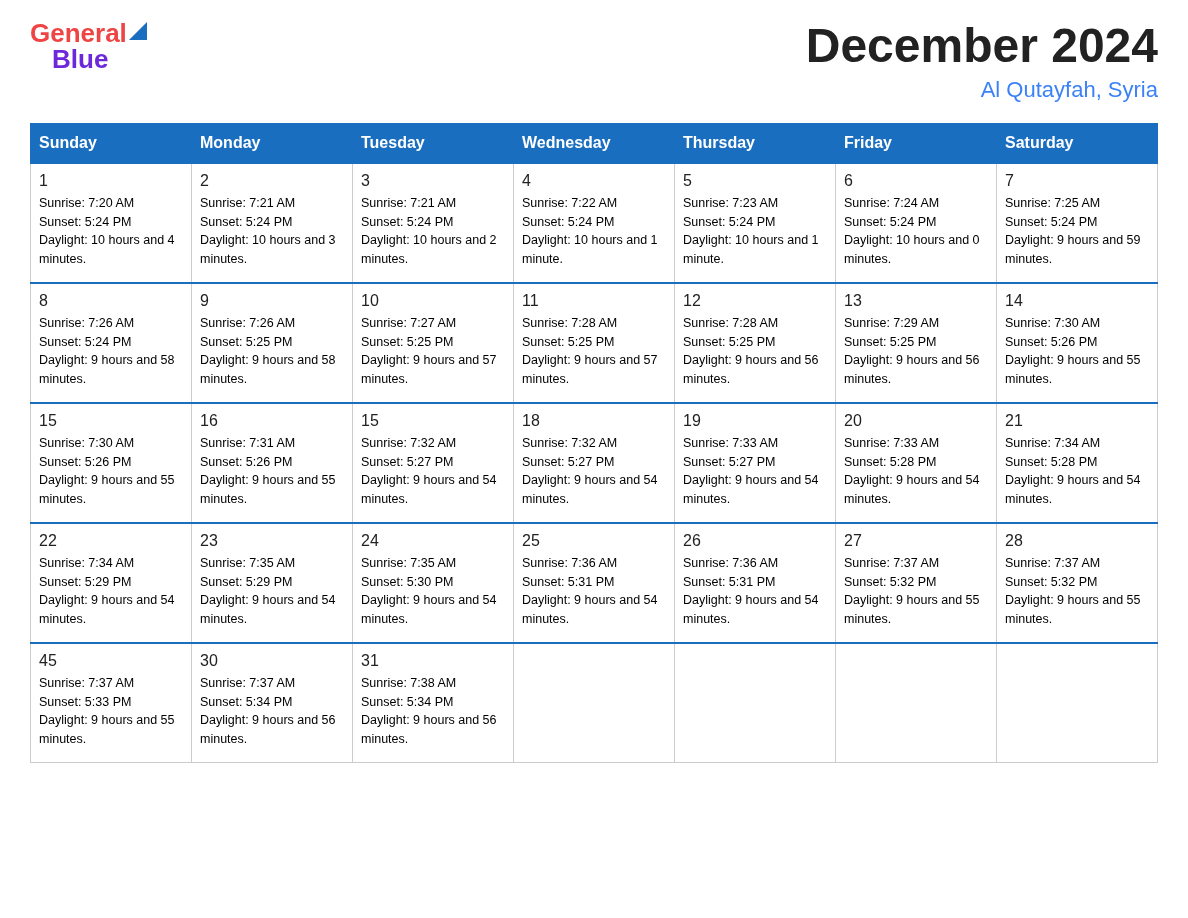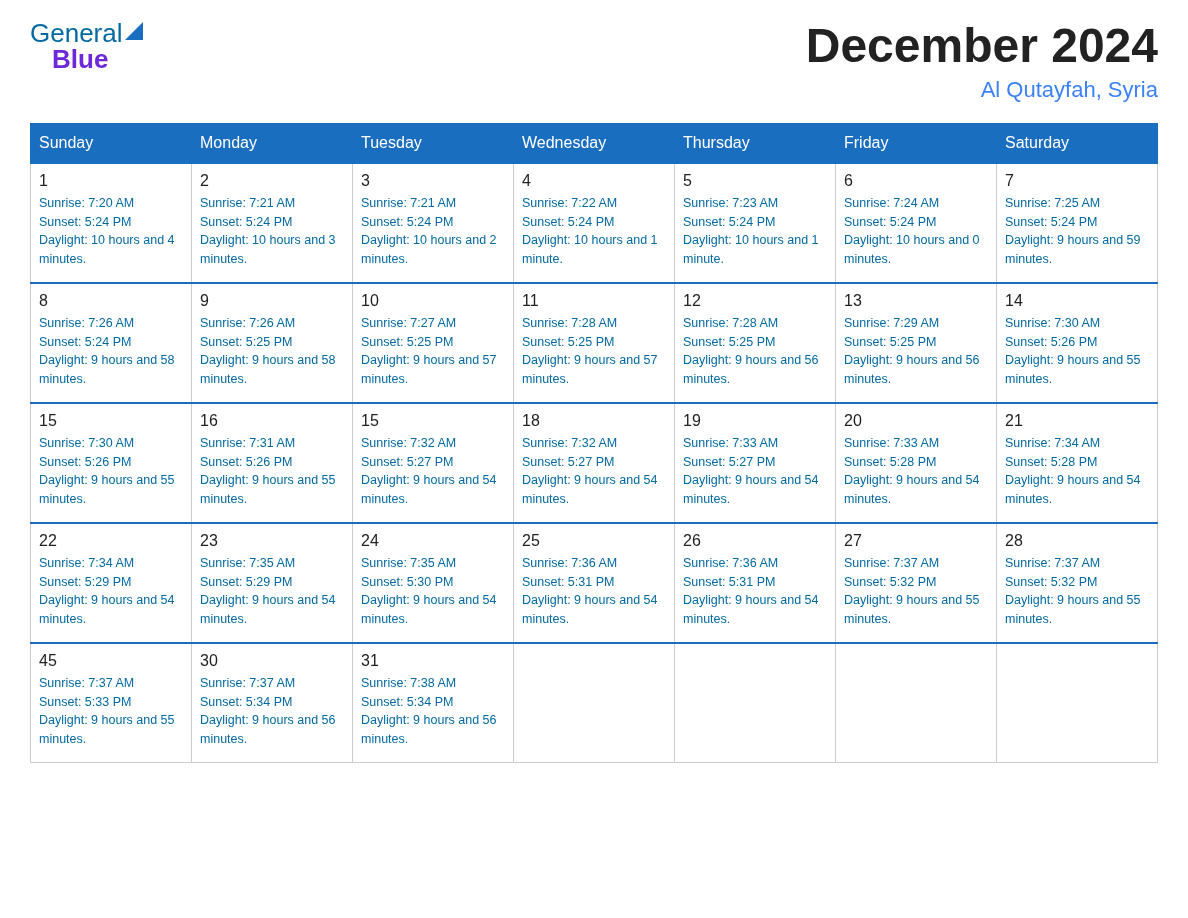--- a/index.html
+++ b/index.html
@@ -16,22 +16,22 @@
       align-items: flex-start;
       margin-bottom: 20px;
     }
     .logo {
       display: flex;
       flex-direction: column;
       align-items: flex-start;
     }
     .logo-general {
       font-size: 26px;
-      font-weight: normal;
-      color: #0369a1;
+      font-weight: bold;
+      color: #ef4444;
       line-height: 1;
     }
     .logo-general span {
       color: #1a6ebf;
     }
     .logo-blue {
       font-size: 26px;
       font-weight: bold;
       color: #6d28d9;
       line-height: 1;
@@ -53,21 +53,21 @@
     }
     .calendar {
       width: 100%;
       border-collapse: collapse;
       table-layout: fixed;
     }
     .calendar thead th {
       background-color: #1a6ebf;
       color: #fff;
       font-size: 16px;
-      font-weight: normal;
+      font-weight: bold;
       padding: 10px 8px;
       text-align: left;
       border: 1px solid #1a6ebf;
     }
     .calendar tbody td {
       vertical-align: top;
       padding: 8px;
       border: 1px solid #ccc;
       border-top: 2px solid #1a6ebf;
       font-size: 13px;
@@ -77,21 +77,21 @@
     }
     .day-number {
       font-size: 16px;
       font-weight: normal;
       margin-bottom: 4px;
       display: block;
     }
     .day-info {
       font-size: 12.5px;
       line-height: 1.5;
-      color: #0369a1;
+      color: #000000;
     }
   </style>
 </head>
 <body>
 
 <div class="header">
   <div class="logo">
     <div style="display:flex; align-items:center;">
       <span class="logo-general">General<span style="display:inline-block;width:0;height:0;border-left:0px solid transparent;border-right:0px solid transparent;border-bottom:0px solid transparent;"></span></span>
       <span style="display:inline-block; margin-left:2px;">

